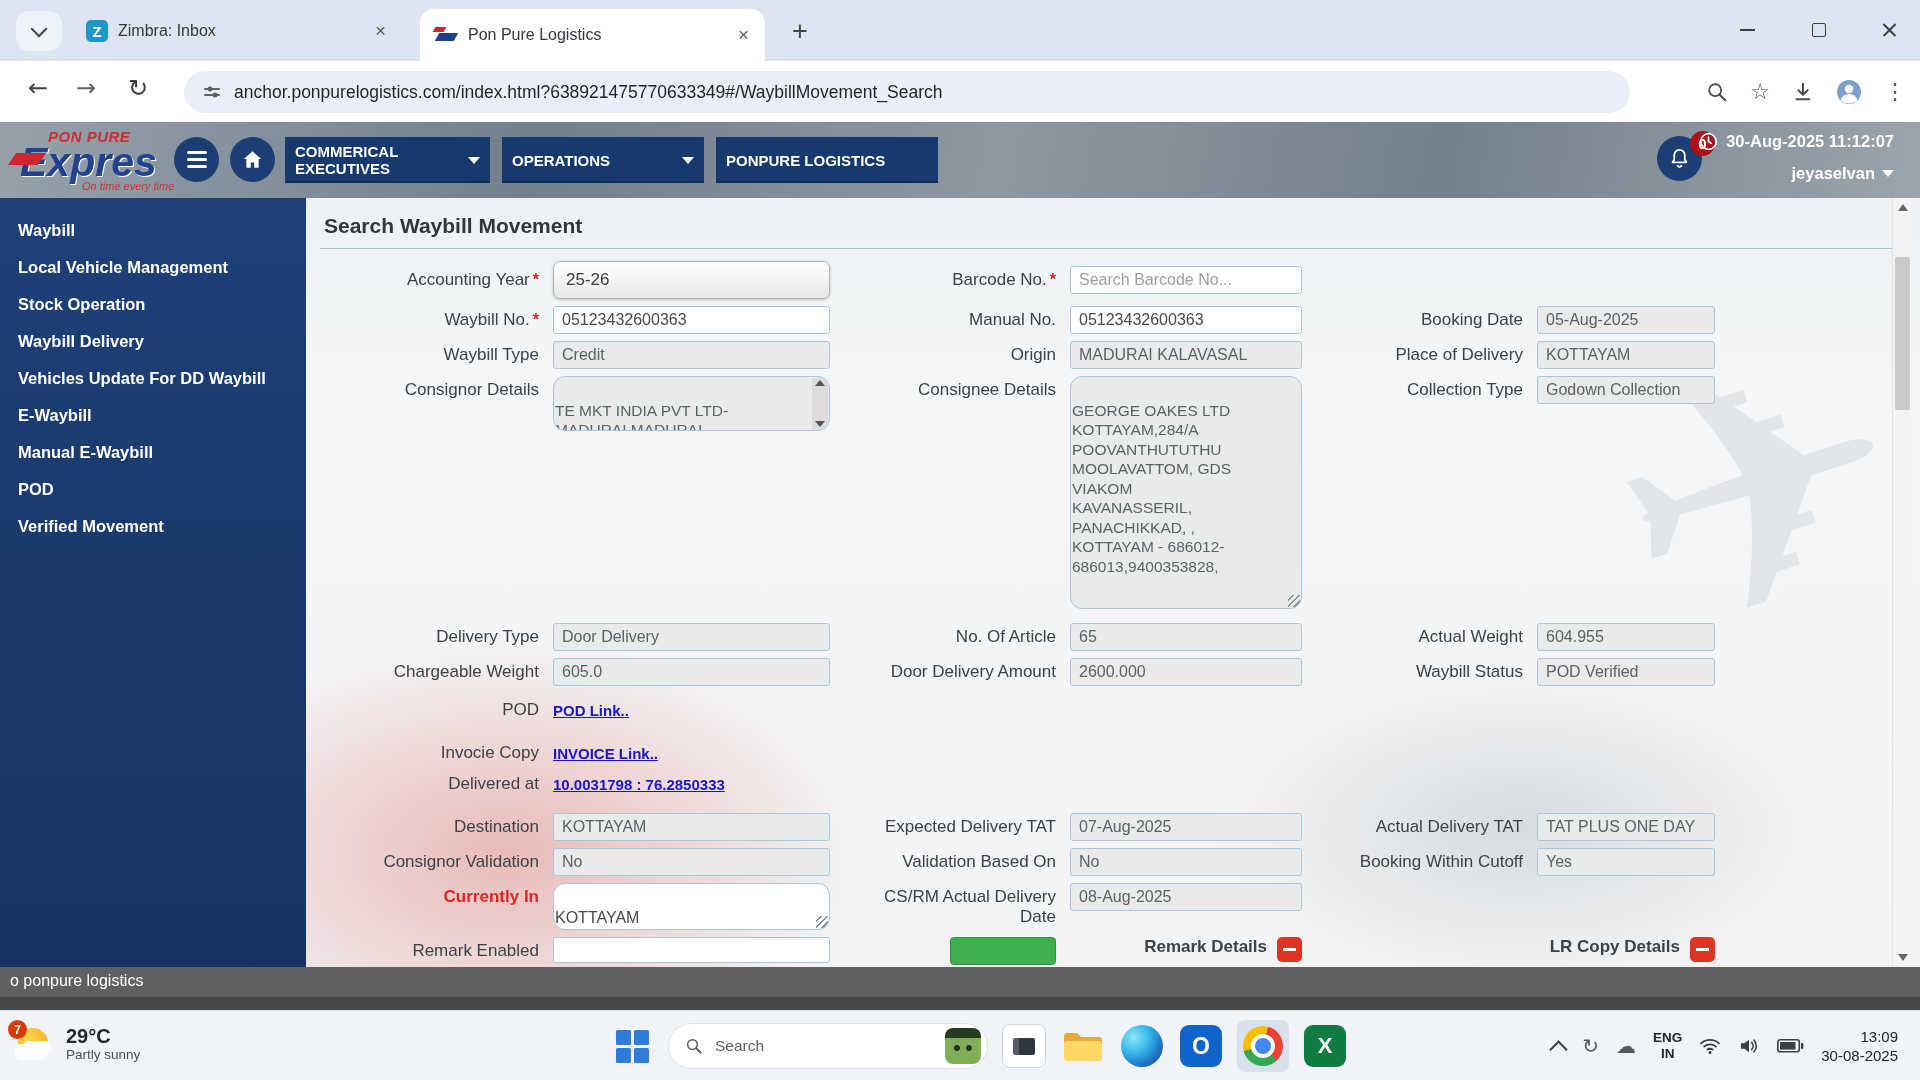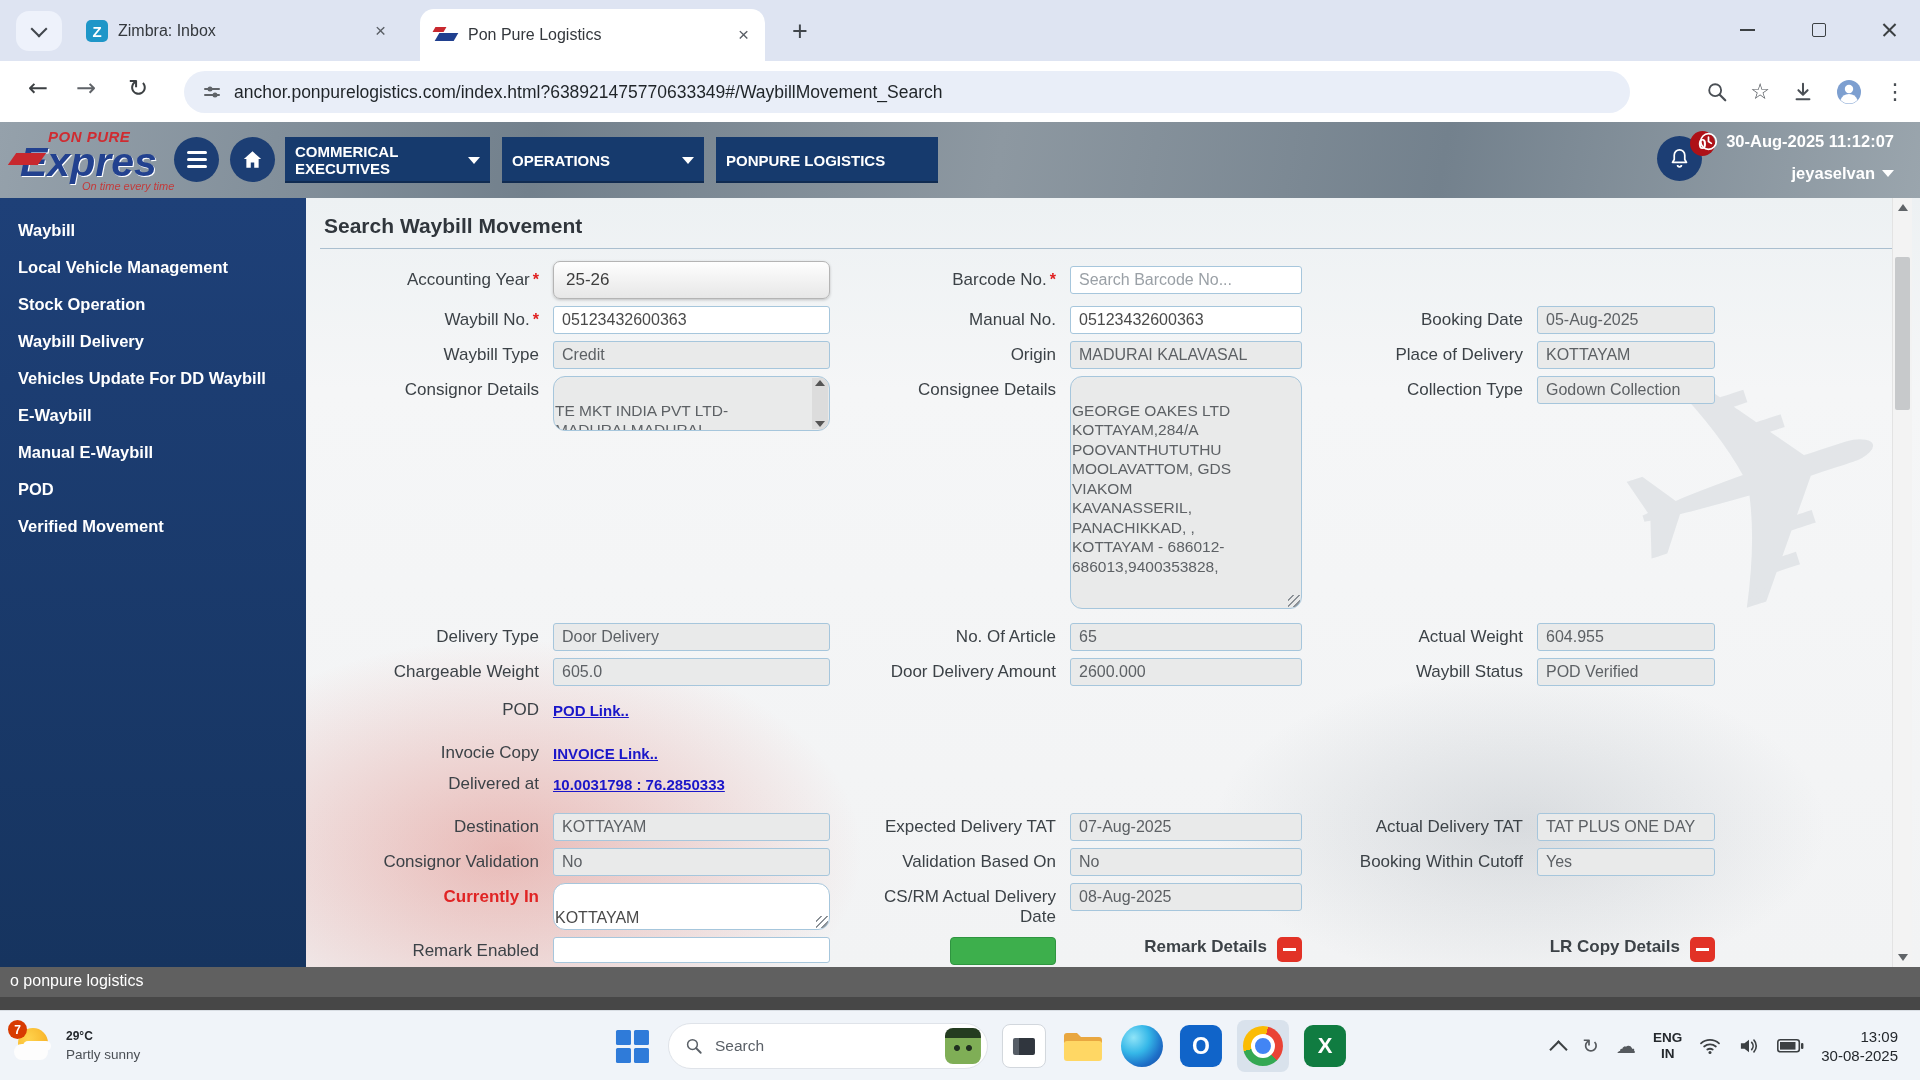--- a/index.html
+++ b/index.html
@@ -126,21 +126,21 @@
   
   #taskbar{position:absolute;left:0;top:1010px;width:1920px;height:70px;background:#f0f4f9;border-top:1px solid #d9dee4}
   .weather{position:absolute;left:10px;top:11px;display:flex;align-items:center;gap:10px;cursor:pointer}
   .wicon{position:relative;width:46px;height:46px}
   .wsun{position:absolute;left:8px;top:6px;width:30px;height:30px;border-radius:50%;
         background:radial-gradient(circle at 35% 35%,#ffd34d,#f5a81c)}
   .wcloud{position:absolute;left:4px;top:22px;width:34px;height:16px;border-radius:10px;background:#fdfdfd;
           box-shadow:6px -6px 0 -3px #fdfdfd}
   .wbadge{position:absolute;left:-2px;top:-2px;width:19px;height:19px;border-radius:50%;background:#d83b01;color:#fff;
           font-size:12px;font-weight:700;display:flex;align-items:center;justify-content:center}
-  .wtemp{font-size:12px;color:#24282d;font-weight:600;line-height:19px}
+  .wtemp{font-size:20px;color:#24282d;font-weight:600;line-height:19px}
   .wcond{font-size:13.5px;color:#4a4f55;line-height:17px}
   .centerbar{position:absolute;left:50%;top:0;height:70px;transform:translateX(-47.5%);display:flex;align-items:center;gap:13px}
   .tbico{width:46px;height:46px;display:flex;align-items:center;justify-content:center;border-radius:7px;cursor:pointer}
   .startgrid{display:grid;grid-template-columns:15px 15px;grid-template-rows:15px 15px;gap:3px}
   .startgrid i{background:#2f7bd9;border-radius:1.5px}
   .tsearch{width:320px;height:46px;background:#fff;border:1px solid #dfe3e9;border-radius:23px;display:flex;
            align-items:center;gap:12px;padding:0 6px 0 16px;box-sizing:border-box;cursor:text}
   .tsearch .stxt{flex:1;font-size:15.5px;color:#5a6067}
   .frank{width:36px;height:36px;border-radius:8px;
     background:radial-gradient(circle at 12px 20px,#203020 2.5px,transparent 3.5px),

